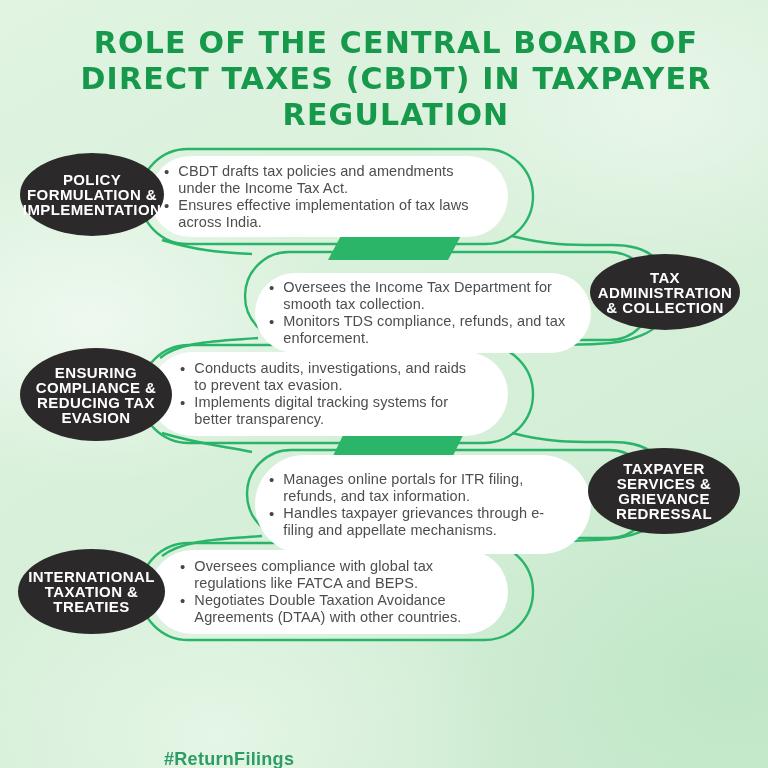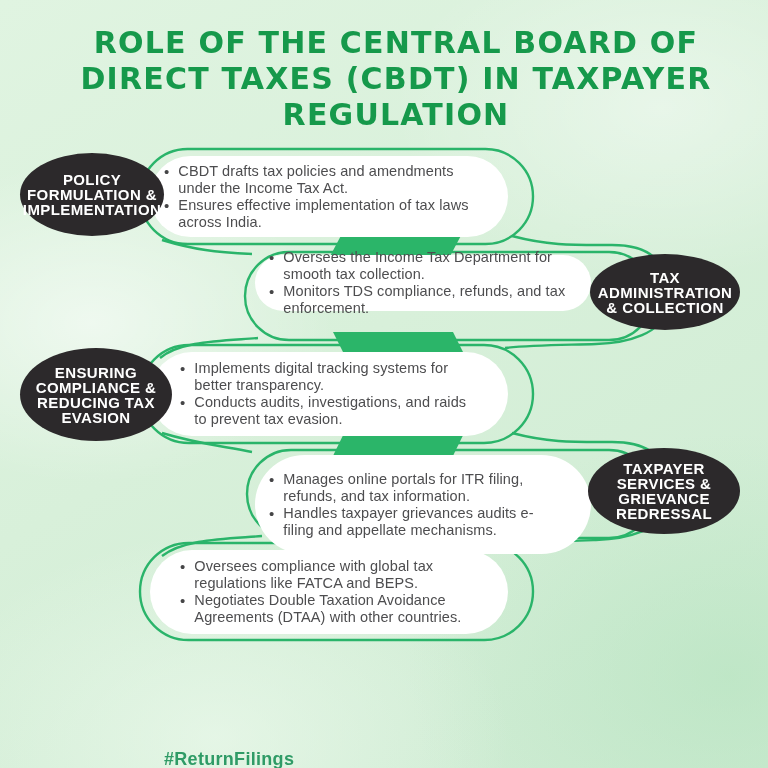--- a/index.html
+++ b/index.html
@@ -29,21 +29,21 @@
   }
   .pill ul{list-style:none;margin:0;padding:0;width:100%;}
   .pill li{
     display:flex;align-items:flex-start;
     font-size:14.5px;line-height:17px;color:#4d4d4f;
     white-space:pre-line;letter-spacing:0.1px;
   }
   .pill li::before{content:"\2022";flex:0 0 auto;margin-right:9px;color:#454547;font-size:15px;}
   .p1{left:150px;top:156px;width:358px;height:81px;}
   .p1 ul{padding-left:14px;}
-  .p2{left:255px;top:255px;width:336px;height:56px;}
+  .p2{left:255px;top:273px;width:336px;height:80px;}
   .p2 ul{padding-left:14px;}
   .p3{left:150px;top:352px;width:358px;height:84px;}
   .p3 ul{padding-left:30px;}
   .p4{left:255px;top:455px;width:336px;height:99px;}
   .p4 ul{padding-left:14px;}
   .p5{left:150px;top:550px;width:358px;height:84px;}
   .p5 ul{padding-left:30px;}
   .badge{
     position:absolute;z-index:4;background:#2c292b;border-radius:50%;
     display:flex;align-items:center;justify-content:center;text-align:center;
@@ -106,32 +106,32 @@
     <ul>
       <li>Oversees the Income Tax Department for
 smooth tax collection.</li>
       <li>Monitors TDS compliance, refunds, and tax
 enforcement.</li>
     </ul>
   </div>
 
   <div class="pill p3">
     <ul>
+      <li>Conducts audits, investigations, and raids
+to prevent tax evasion.</li>
       <li>Implements digital tracking systems for
 better transparency.</li>
-      <li>Conducts audits, investigations, and raids
-to prevent tax evasion.</li>
     </ul>
   </div>
 
   <div class="pill p4">
     <ul>
       <li>Manages online portals for ITR filing,
 refunds, and tax information.</li>
-      <li>Handles taxpayer grievances audits e-
+      <li>Handles taxpayer grievances through e-
 filing and appellate mechanisms.</li>
     </ul>
   </div>
 
   <div class="pill p5">
     <ul>
       <li>Oversees compliance with global tax
 regulations like FATCA and BEPS.</li>
       <li>Negotiates Double Taxation Avoidance
 Agreements (DTAA) with other countries.</li>
@@ -145,16 +145,19 @@
 ADMINISTRATION
 &amp; COLLECTION</div>
   <div class="badge b3">ENSURING
 COMPLIANCE &amp;
 REDUCING TAX
 EVASION</div>
   <div class="badge b4">TAXPAYER
 SERVICES &amp;
 GRIEVANCE
 REDRESSAL</div>
+  <div class="badge b5">INTERNATIONAL
+TAXATION &amp;
+TREATIES</div>
 
   <div class="hashtag">#ReturnFilings</div>
 
 </div>
 
 </body></html>

